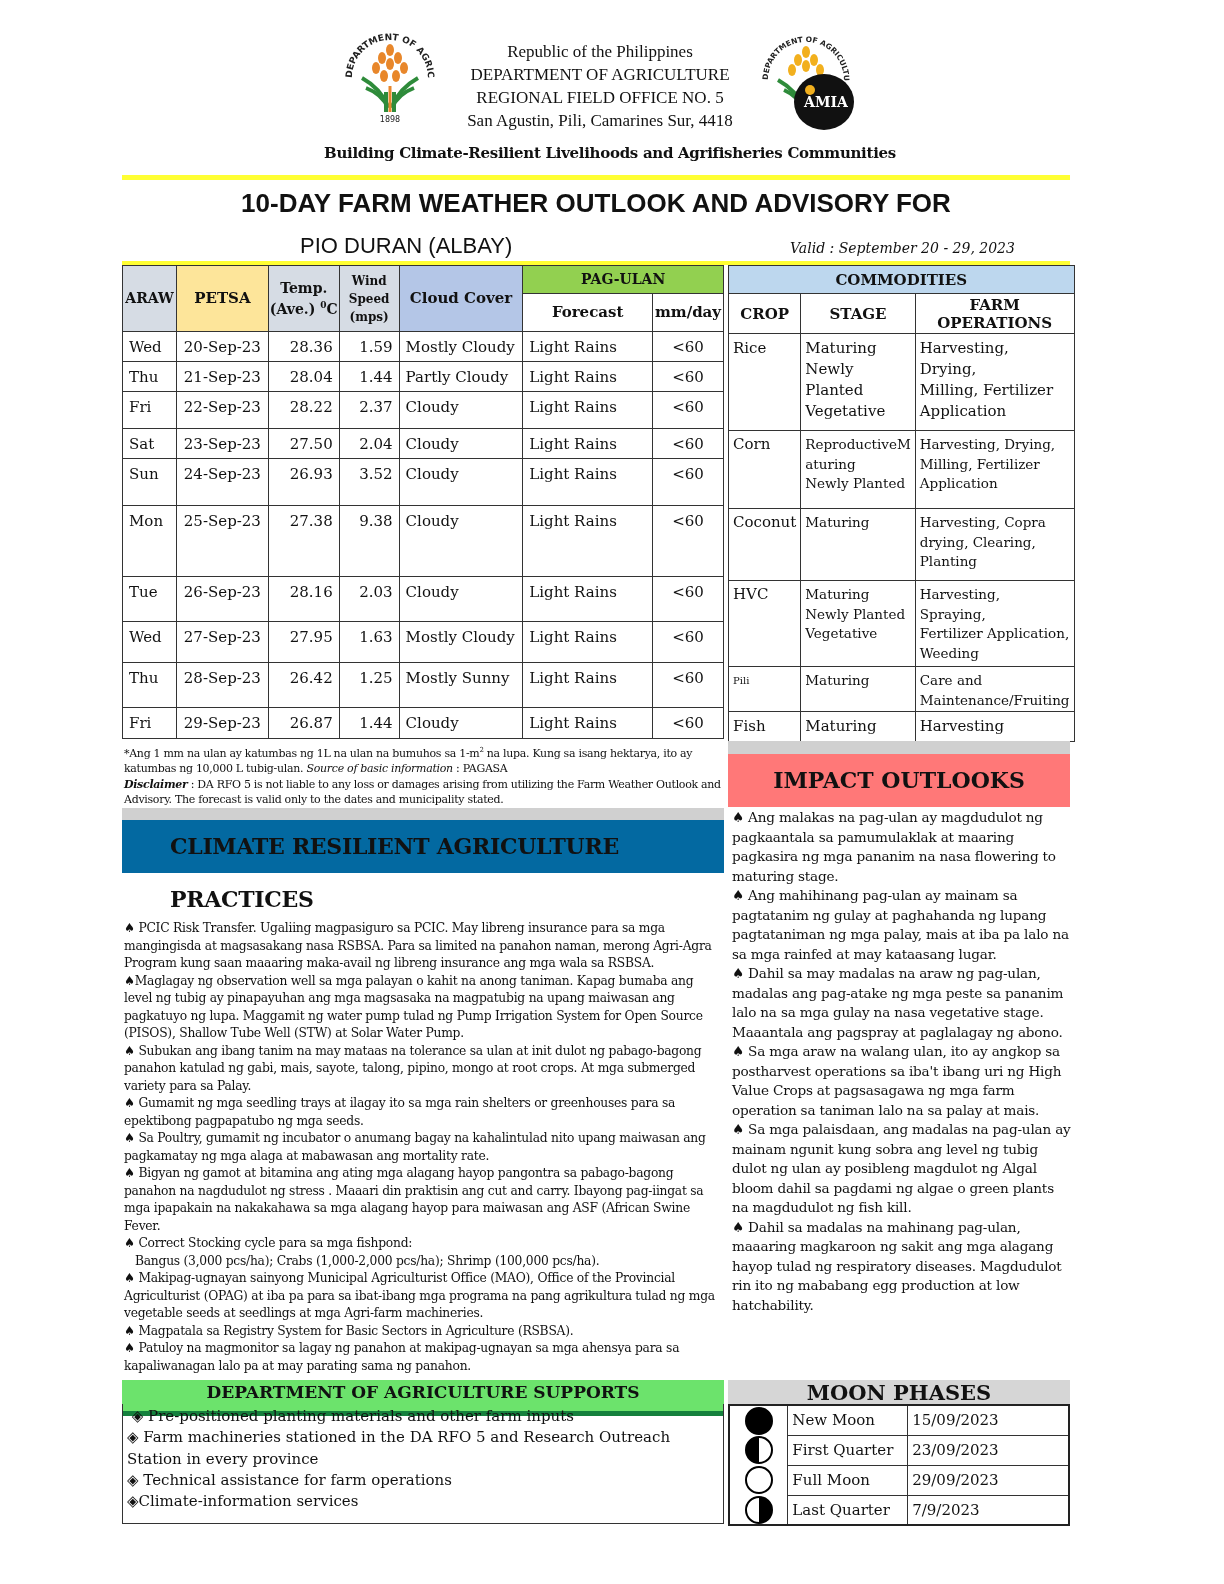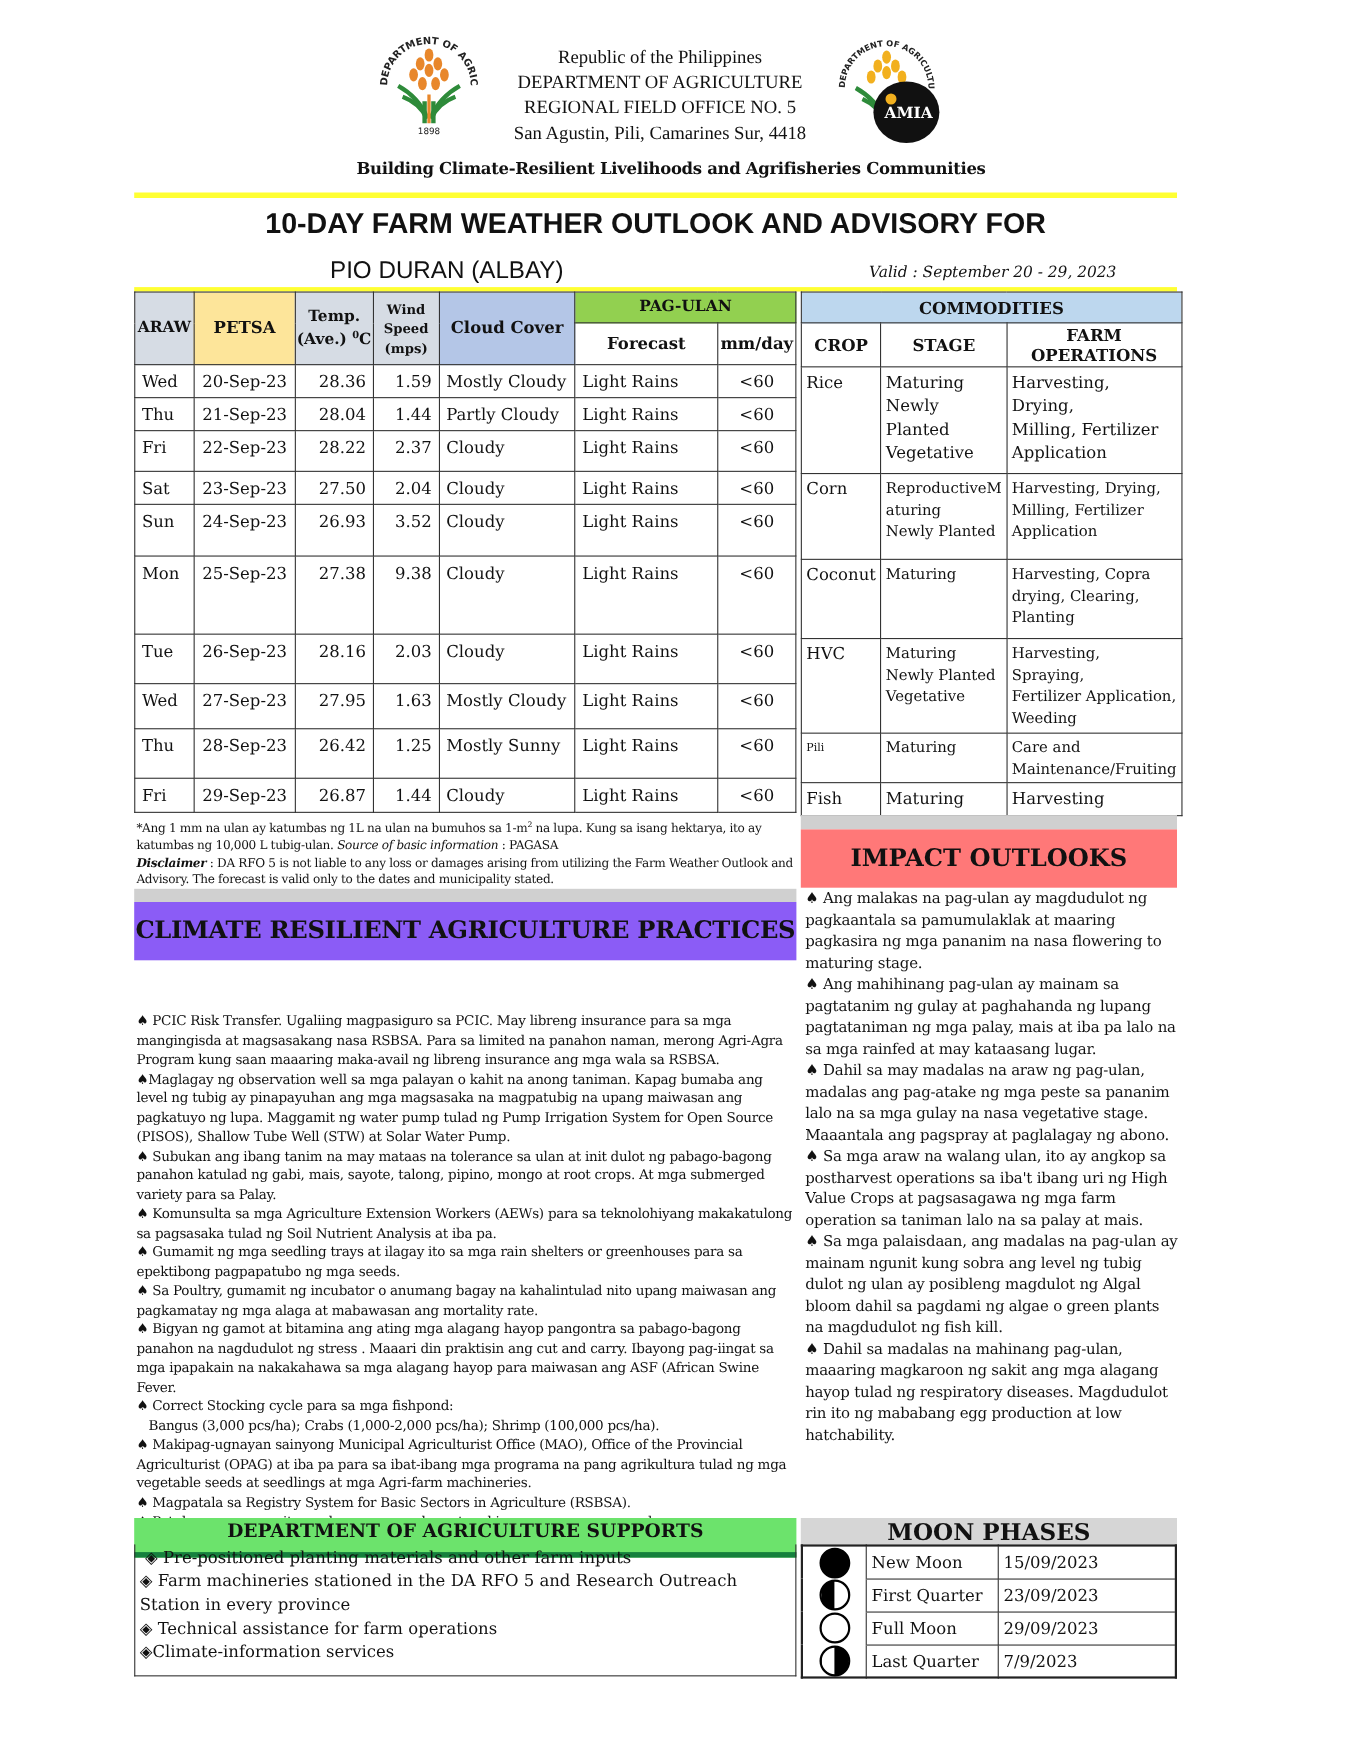--- a/index.html
+++ b/index.html
@@ -33,21 +33,21 @@
   
   .com { left: 728px; top: 265px; width: 342px; font-size: 15px; }
   .com th { font-weight: bold; text-align: center; font-size: 15px; }
   .com td { vertical-align: top; padding: 4px 4px 0 4px; line-height: 21px; }
   .com .small td { font-size: 14px; line-height: 19.5px; }
   .com-title { background: #bdd7ee; font-size: 20px; height: 28px; }
 
   .footnote { left: 124px; top: 743px; width: 600px; font-size: 11px; line-height: 15.5px; font-family: "DejaVu Serif", serif; letter-spacing: -0.3px; }
 
   .gray-strip { background: #d0d0d0; }
-  .crap-header { left: 122px; top: 820px; width: 602px; height: 53px; background: #8b5cf6; font-weight: bold; font-size: 22px; text-align: center; line-height: 53px; letter-spacing: -0.3px; }
+  .crap-header { left: 122px; top: 820px; width: 602px; height: 53px; background: #0369a1; font-weight: bold; font-size: 22px; text-align: left; line-height: 53px; letter-spacing: -0.3px; padding-left: 48px; }
   .crap-body { left: 124px; top: 920px; width: 600px; font-size: 12.3px; line-height: 17.5px; letter-spacing: -0.25px; }
 
   .impact-header { left: 728px; top: 754px; width: 342px; height: 53px; background: #ff7878; font-weight: bold; font-size: 22px; text-align: center; line-height: 53px; }
   .impact-body { left: 732px; top: 808px; width: 340px; font-size: 13.6px; line-height: 19.5px; letter-spacing: -0.2px; }
 
   .supp-header { left: 122px; top: 1380px; width: 602px; height: 36px; background: #6ce36c; font-weight: bold; font-size: 17px; text-align: center; line-height: 25px; border-bottom: 5px solid #15803d; }
   .supp-box { left: 122px; top: 1404px; width: 602px; height: 120px; border: 1px solid #333; border-top: none; font-size: 15px; line-height: 21.3px; padding: 2px 4px; }
 
   .moon-header { left: 728px; top: 1380px; width: 342px; height: 24px; background: #d6d6d6; font-weight: bold; font-size: 21px; text-align: center; line-height: 25px; }
   .moon { left: 728px; top: 1404px; width: 342px; border: 2px solid #222; font-size: 15px; }
@@ -323,21 +323,20 @@
 </div>
 
 <div class="abs gray-strip" style="left:122px;top:808px;width:602px;height:12px;"></div>
 <div class="abs gray-strip" style="left:728px;top:741px;width:342px;height:13px;"></div>
 
 <div class="abs crap-header">CLIMATE RESILIENT AGRICULTURE PRACTICES</div>
 <div class="abs crap-body">
   <div>♠ PCIC Risk Transfer. Ugaliing magpasiguro sa PCIC. May libreng insurance para sa mga mangingisda at magsasakang nasa RSBSA. Para sa limited na panahon naman, merong Agri-Agra Program kung saan maaaring maka-avail ng libreng insurance ang mga wala sa RSBSA.</div>
   <div>♠Maglagay ng observation well sa mga palayan o kahit na anong taniman. Kapag bumaba ang level ng tubig ay pinapayuhan ang mga magsasaka na magpatubig na upang maiwasan ang pagkatuyo ng lupa. Maggamit ng water pump tulad ng Pump Irrigation System for Open Source (PISOS), Shallow Tube Well (STW) at Solar Water Pump.</div>
   <div>♠ Subukan ang ibang tanim na may mataas na tolerance sa ulan at init dulot ng pabago-bagong panahon katulad ng gabi, mais, sayote, talong, pipino, mongo at root crops.  At mga submerged variety para sa Palay.</div>
-  <div>♠ Komunsulta sa mga Agriculture Extension Workers (AEWs) para sa teknolohiyang makakatulong sa pagsasaka tulad ng Soil Nutrient Analysis at iba pa.</div>
   <div>♠ Gumamit ng mga seedling trays at ilagay ito sa mga rain shelters or greenhouses para sa epektibong pagpapatubo ng mga seeds.</div>
   <div>♠ Sa Poultry, gumamit ng incubator o anumang bagay na kahalintulad nito upang maiwasan ang pagkamatay ng mga alaga at mabawasan ang mortality rate.</div>
   <div>♠ Bigyan ng gamot at bitamina ang ating mga alagang hayop pangontra sa pabago-bagong panahon na nagdudulot ng stress . Maaari din praktisin ang cut and carry. Ibayong pag-iingat sa mga ipapakain na nakakahawa sa mga alagang hayop para maiwasan ang ASF (African Swine Fever.</div>
   <div>♠ Correct Stocking cycle para sa mga fishpond:</div>
   <div style="white-space:pre">   Bangus (3,000 pcs/ha); Crabs (1,000-2,000 pcs/ha); Shrimp (100,000 pcs/ha).</div>
   <div>♠ Makipag-ugnayan sainyong Municipal Agriculturist Office (MAO), Office of the Provincial Agriculturist (OPAG) at iba pa para sa ibat-ibang mga programa na pang agrikultura tulad ng mga vegetable seeds at seedlings at mga Agri-farm machineries.</div>
   <div>♠ Magpatala sa Registry System for Basic Sectors in Agriculture (RSBSA).</div>
   <div>♠ Patuloy na magmonitor sa lagay ng panahon at makipag-ugnayan sa mga ahensya para sa kapaliwanagan lalo pa at may parating sama ng panahon.</div>
 </div>
 

